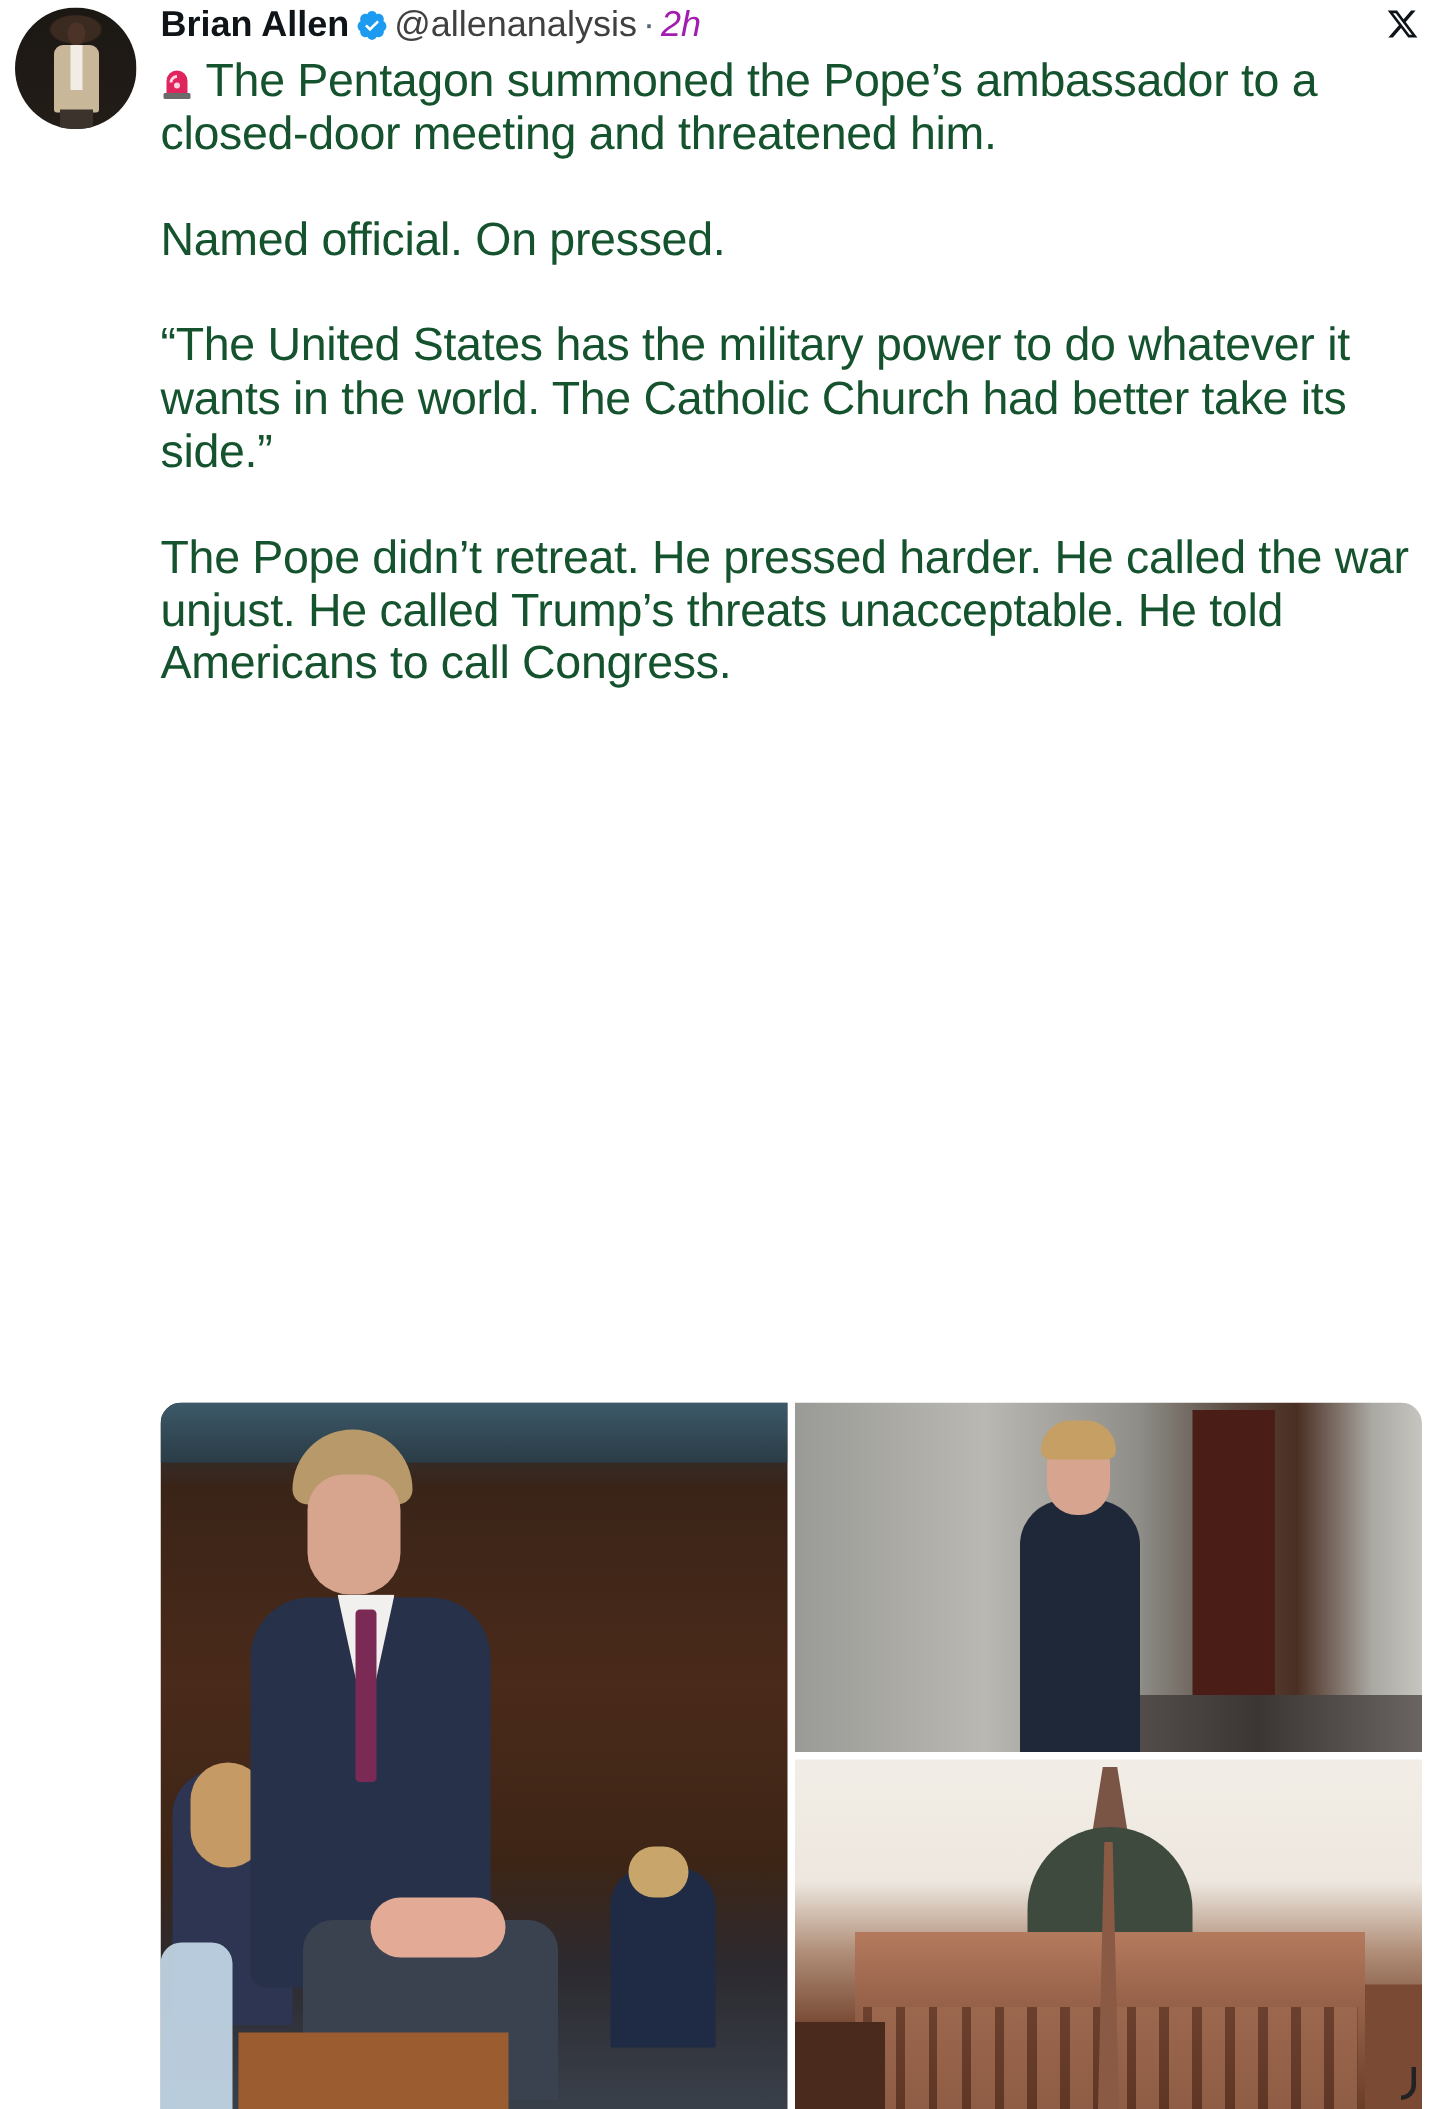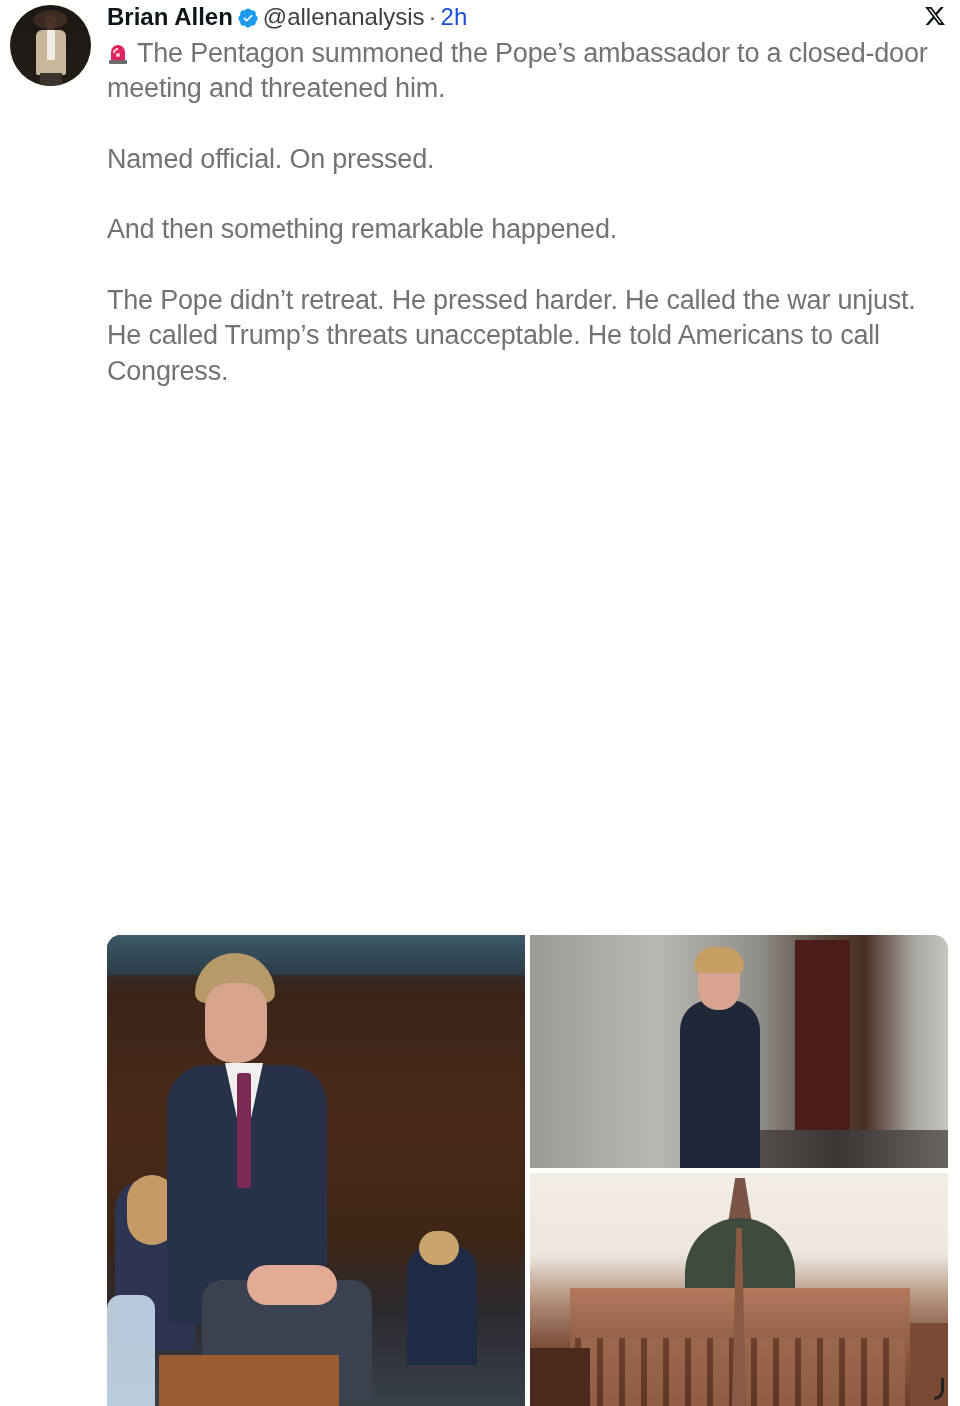--- a/index.html
+++ b/index.html
@@ -26,25 +26,25 @@
     }
     .avatar .legs {
       position: absolute; left: 30px; top: 68px; width: 22px; height: 14px; background: #3b332c;
     }
 
     .header { position: absolute; left: 107px; top: 1px; height: 32px; display: flex; align-items: center; gap: 4px; font-size: 24px; line-height: 30px; white-space: nowrap; }
     .display-name { font-weight: 700; color: #0f1419; }
     .verified { width: 22px; height: 22px; display: inline-block; }
     .handle { color: #404040; }
     .dot { color: #536471; }
-    .time { color: #1d4ed8; }
+    .time { color: #a21caf; font-style: italic; }
 
     .x-logo { position: absolute; left: 924px; top: 5px; width: 22px; height: 22px; }
 
-    .tweet-body { position: absolute; left: 107px; top: 36px; width: 845px; font-size: 27px; line-height: 35.3px; color: #737373; letter-spacing: -0.2px; }
+    .tweet-body { position: absolute; left: 107px; top: 36px; width: 845px; font-size: 31px; line-height: 35.3px; color: #14532d; letter-spacing: -0.2px; }
     .tweet-body p { margin: 0 0 35.3px 0; }
     .siren { display: inline-block; width: 22px; height: 22px; vertical-align: -3px; margin-right: 8px; position: relative; }
 
     .media {
       position: absolute; left: 107px; top: 935px; width: 841px; height: 471px;
       border-radius: 14px 14px 0 0; overflow: hidden; background: #ffffff;
     }
     .photo { position: absolute; overflow: hidden; }
     .photo-left { left: 0; top: 0; width: 418px; height: 471px;
       background: linear-gradient(180deg, #2b3a45 0%, #3a2418 12%, #4a2a1a 40%, #3d2516 65%, #2c2a30 80%, #39404a 100%); }
@@ -117,21 +117,21 @@
 </div>
 
 <div class="tweet-body">
   <p><span class="siren"><svg viewBox="0 0 22 22" width="22" height="22">
           <rect x="2" y="17" width="18" height="4" rx="1" fill="#6b6b6b"></rect>
           <path d="M4 17 V9 a7 7 0 0 1 14 0 V17 z" fill="#e0245e"></path>
           <path d="M7 10 a4 4 0 0 1 4 -4" stroke="#ffd6df" stroke-width="2" fill="none"></path>
           <circle cx="11" cy="12" r="2" fill="#ffffff" opacity="0.8"></circle>
         </svg></span><span>The Pentagon summoned the Pope’s ambassador to a closed-door meeting and threatened him.</span></p>
   <p>Named official. On pressed.</p>
-  <p>And then something remarkable happened.</p>
+  <p>“The United States has the military power to do whatever it wants in the world. The Catholic Church had better take its side.”</p>
   <p>The Pope didn’t retreat. He pressed harder. He called the war unjust. He called Trump’s threats unacceptable. He told Americans to call Congress.</p>
 </div>
 
 <div class="media">
   <div class="photo photo-left">
     <div class="lp-ceiling"></div>
     <div class="lp-woman"></div>
     <div class="lp-woman-hair"></div>
     <div class="lp-boy"></div>
     <div class="lp-boy-hair"></div>

